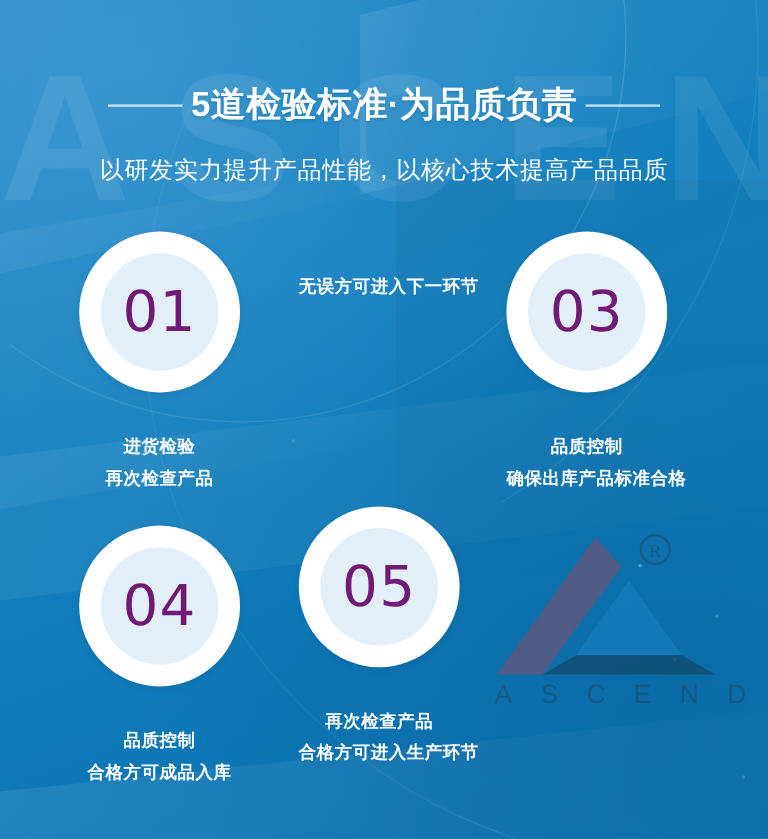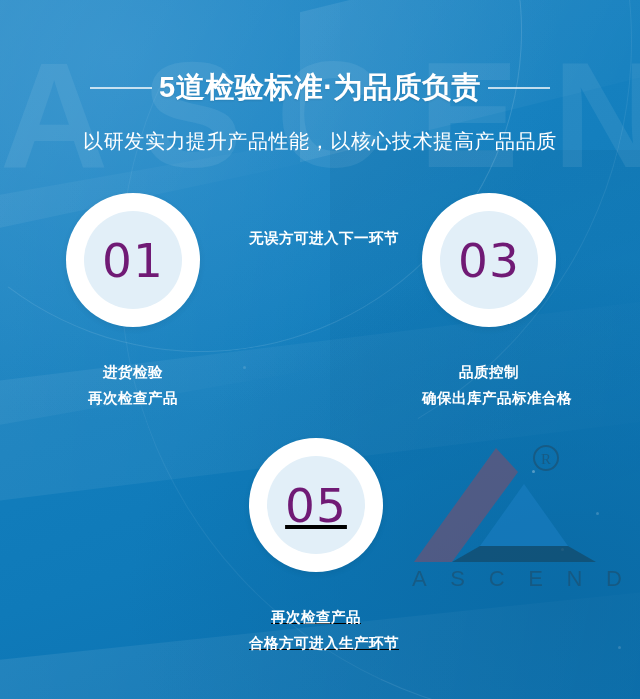--- a/index.html
+++ b/index.html
@@ -156,22 +156,33 @@
         <div class="inner">
           <span class="num">03</span>
         </div>
       </div>
       <div class="caption">
         <div class="cap1">品质控制</div>
         <div class="cap2">确保出库产品标准合格</div>
       </div>
     </div>
 
-
-    <div class="step" style="left:249px;top:438px;width:134px;text-decoration:underline;">
+    <div class="step" style="left:66px;top:438px;width:134px;">
+      <div class="circle">
+        <div class="inner">
+          <span class="num">04</span>
+        </div>
+      </div>
+      <div class="caption">
+        <div class="cap1">品质控制</div>
+        <div class="cap2">合格方可成品入库</div>
+      </div>
+    </div>
+
+    <div class="step" style="left:249px;top:422px;width:134px;">
       <div class="circle">
         <div class="inner">
           <span class="num">05</span>
         </div>
       </div>
       <div class="caption">
         <div class="cap1">再次检查产品</div>
         <div class="cap2">合格方可进入生产环节</div>
       </div>
     </div>

